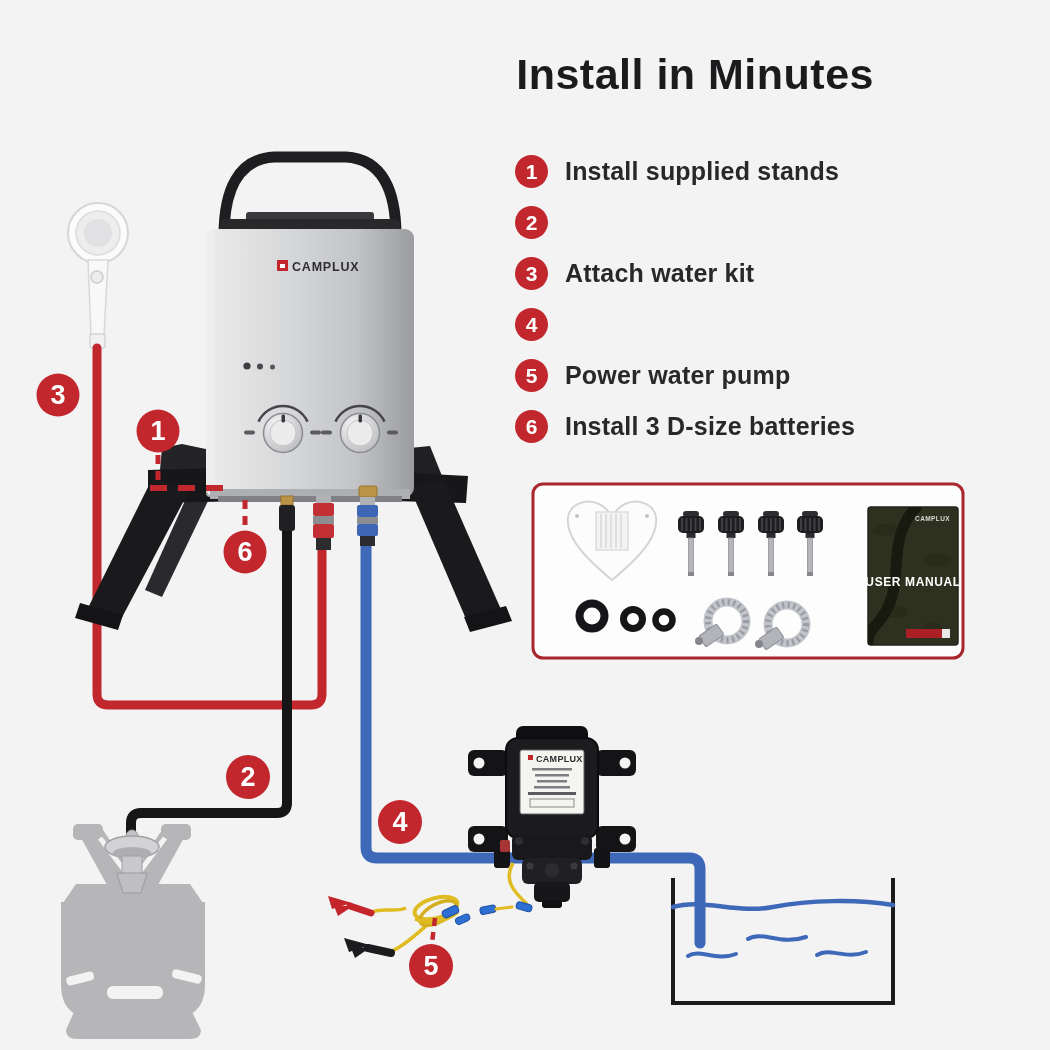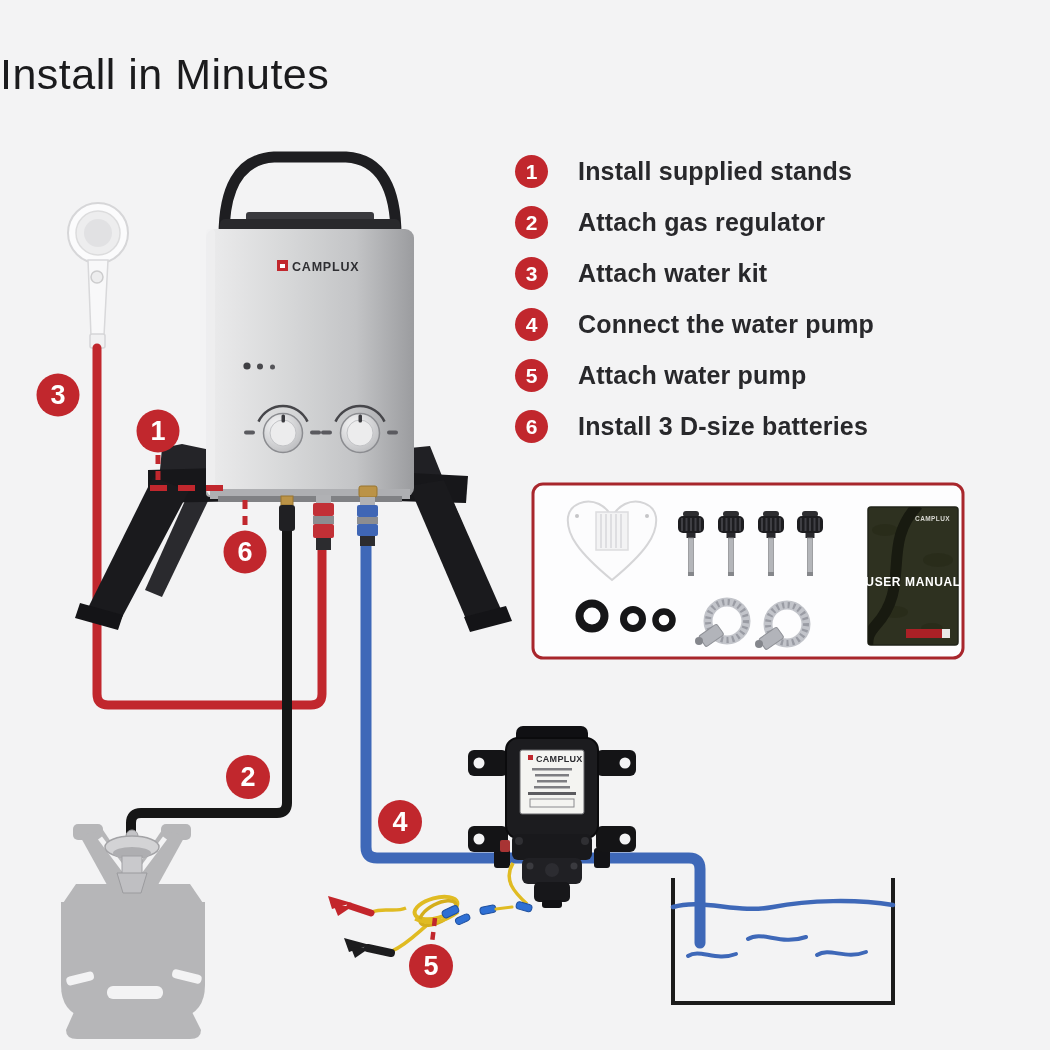--- a/index.html
+++ b/index.html
@@ -2,62 +2,60 @@
 <html><head>
 <meta charset="utf-8">
 <style>
   html,body{margin:0;padding:0;}
   body{
     width:1050px;height:1050px;position:relative;overflow:hidden;
     background:#f3f3f4;
     font-family:"Liberation Sans",sans-serif;
   }
   .page-title{
-    position:absolute;top:50px;left:0;width:874px;text-align:left;
-    font-size:43px;font-weight:400;color:#1b1b1d;letter-spacing:.5px;
+    position:absolute;top:50px;left:0;width:874px;text-align:right;
+    font-size:43px;font-weight:700;color:#1b1b1d;letter-spacing:.5px;
   }
   .steps{position:absolute;left:515px;top:155px;}
   .step-row{display:flex;align-items:center;margin-bottom:18px;height:33px;}
   .step-badge{
     width:33px;height:33px;border-radius:50%;background:#c1272d;color:#ffffff;
     font-size:21px;font-weight:700;text-align:center;line-height:33px;flex:0 0 33px;
   }
-  .step-label{margin-left:30px;font-size:25px;font-weight:600;color:#28282b;letter-spacing:.2px;white-space:nowrap;}
+  .step-label{margin-left:17px;font-size:25px;font-weight:600;color:#28282b;letter-spacing:.2px;white-space:nowrap;}
   svg text{font-family:"Liberation Sans",sans-serif;}
   .marker-num{font-size:27px;font-weight:700;fill:#ffffff;text-anchor:middle;}
   .brand-txt{font-size:12.5px;font-weight:700;letter-spacing:.8px;fill:#2f2f33;}
   .pump-brand{font-size:9px;font-weight:700;letter-spacing:.3px;fill:#2a2a2e;}
   .manual-title{font-size:12px;font-weight:800;letter-spacing:.6px;fill:#ffffff;text-anchor:middle;}
   .manual-brand{font-size:6.5px;font-weight:700;letter-spacing:.4px;fill:#d8d8d2;text-anchor:end;}
 </style>
 </head>
 <body>
 
 <div class="page-title">Install in Minutes</div>
 
 <div class="steps">
   <div class="step-row">
     <div class="step-badge">1</div>
     <div class="step-label">Install supplied stands</div>
   </div>
   <div class="step-row">
     <div class="step-badge">2</div>
-    <div class="step-label">Attach gas regulator</div>
   </div>
   <div class="step-row">
     <div class="step-badge">3</div>
     <div class="step-label">Attach water kit</div>
   </div>
   <div class="step-row">
     <div class="step-badge">4</div>
-    <div class="step-label">Connect the water pump</div>
   </div>
   <div class="step-row">
     <div class="step-badge">5</div>
-    <div class="step-label">Attach water pump</div>
+    <div class="step-label">Power water pump</div>
   </div>
   <div class="step-row">
     <div class="step-badge">6</div>
     <div class="step-label">Install 3 D-size batteries</div>
   </div>
 </div>
 
 <svg width="1050" height="1050" viewBox="0 0 1050 1050" style="position:absolute;left:0;top:0;">
   <defs>
     <linearGradient id="gradBody" x1="0" y1="0" x2="1" y2="0">

